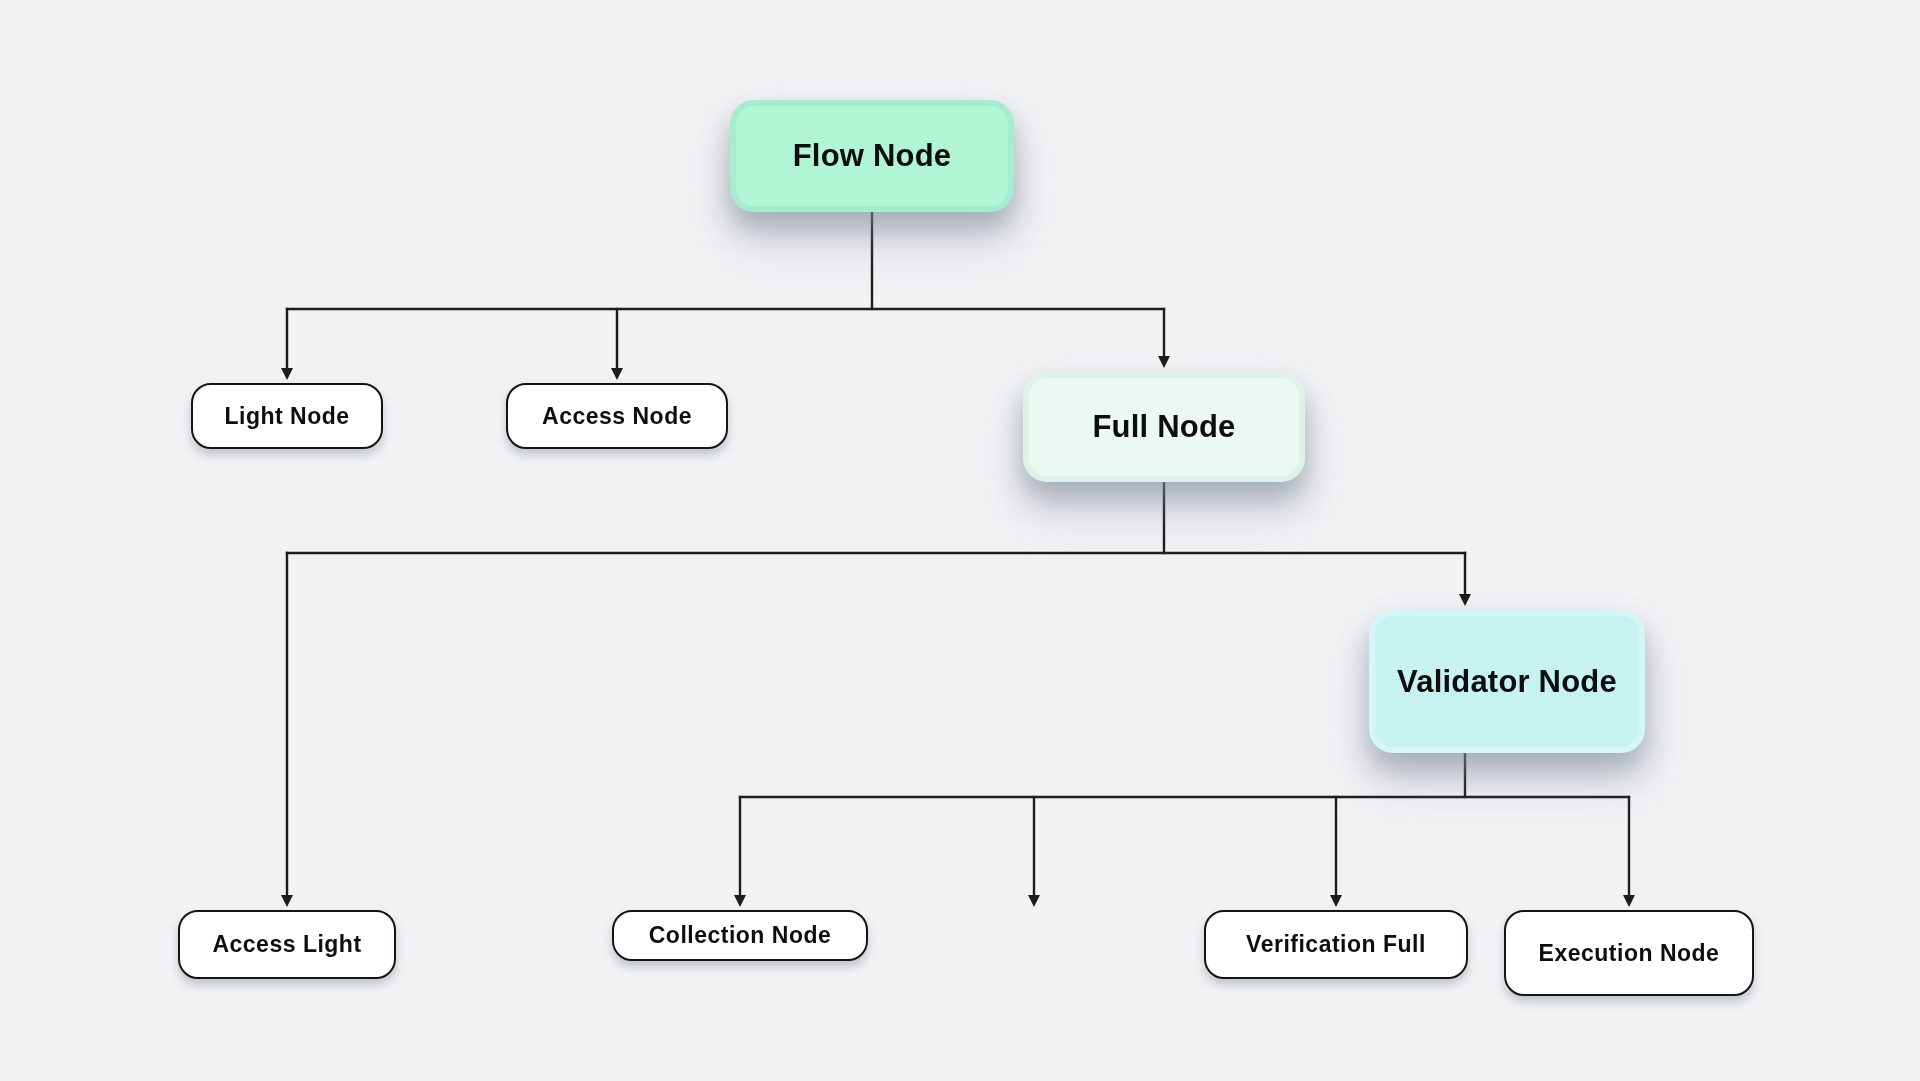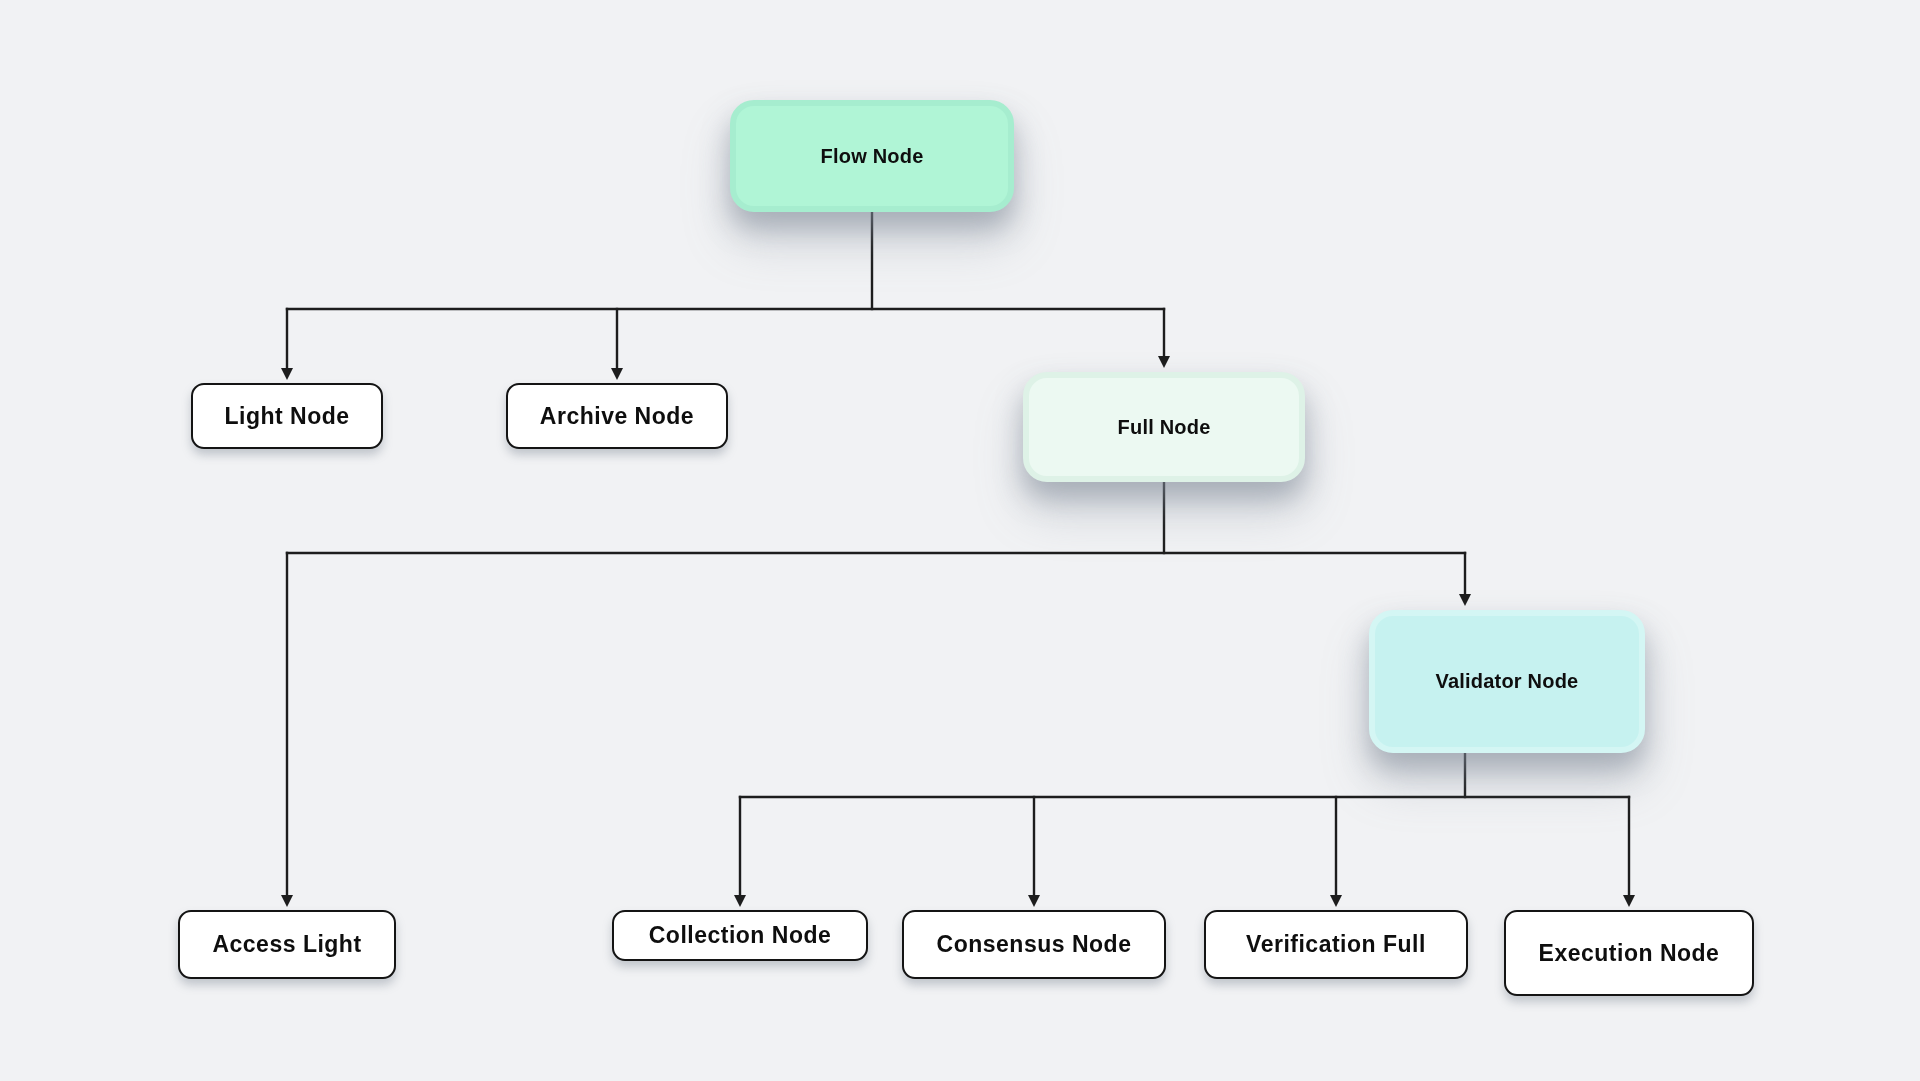--- a/index.html
+++ b/index.html
@@ -28,27 +28,27 @@
   .node{
     position:absolute;
     display:flex;align-items:center;justify-content:center;
     box-sizing:border-box;
     color:var(--text-color);
     white-space:nowrap;
   }
   .node .label{pointer-events:none;}
   .major{
     border-radius:24px;
-    font-size:20px;font-weight:700;letter-spacing:0.2px;
+    font-size:31px;font-weight:700;letter-spacing:0.2px;
     box-shadow:0 16px 26px rgba(125,135,150,0.50), 0 30px 48px rgba(125,135,150,0.28);
   }
   .leaf{
     background:var(--leaf-fill);
     border:2.5px solid #141414;
-    border-radius:13px;
+    border-radius:20px;
     font-size:23px;font-weight:600;letter-spacing:0.5px;
     box-shadow:0 6px 10px rgba(115,125,140,0.38);
   }
   .node-flow{left:730px;top:100px;width:284px;height:112px;background:var(--flow-fill);border:6px solid var(--flow-edge);}
   .node-full{left:1023px;top:372px;width:282px;height:110px;background:var(--full-fill);border:6px solid var(--full-edge);}
   .node-validator{left:1369px;top:610px;width:276px;height:143px;background:var(--validator-fill);border:6px solid var(--validator-edge);}
   .node-light{left:191px;top:383px;width:192px;height:66px;}
   .node-archive{left:506px;top:383px;width:222px;height:66px;}
   .node-access{left:178px;top:910px;width:218px;height:69px;}
   .node-collection{left:612px;top:910px;width:256px;height:51px;}
@@ -105,42 +105,39 @@
 
   <div class="node major node-flow">
     <span class="label">Flow Node</span>
   </div>
 
   <div class="node leaf node-light">
     <span class="label">Light Node</span>
   </div>
 
   <div class="node leaf node-archive">
-    <span class="label">Archive Node</span>
+    <span class="label">Access Node</span>
   </div>
 
   <div class="node major node-full">
     <span class="label">Full Node</span>
   </div>
 
   <div class="node major node-validator">
     <span class="label">Validator Node</span>
   </div>
 
   <div class="node leaf node-access">
     <span class="label">Access Light</span>
   </div>
 
   <div class="node leaf node-collection">
     <span class="label">Collection Node</span>
   </div>
 
-  <div class="node leaf node-consensus">
-    <span class="label">Consensus Node</span>
-  </div>
 
   <div class="node leaf node-verification">
     <span class="label">Verification Full</span>
   </div>
 
   <div class="node leaf node-execution">
     <span class="label">Execution Node</span>
   </div>
 
 </div>

